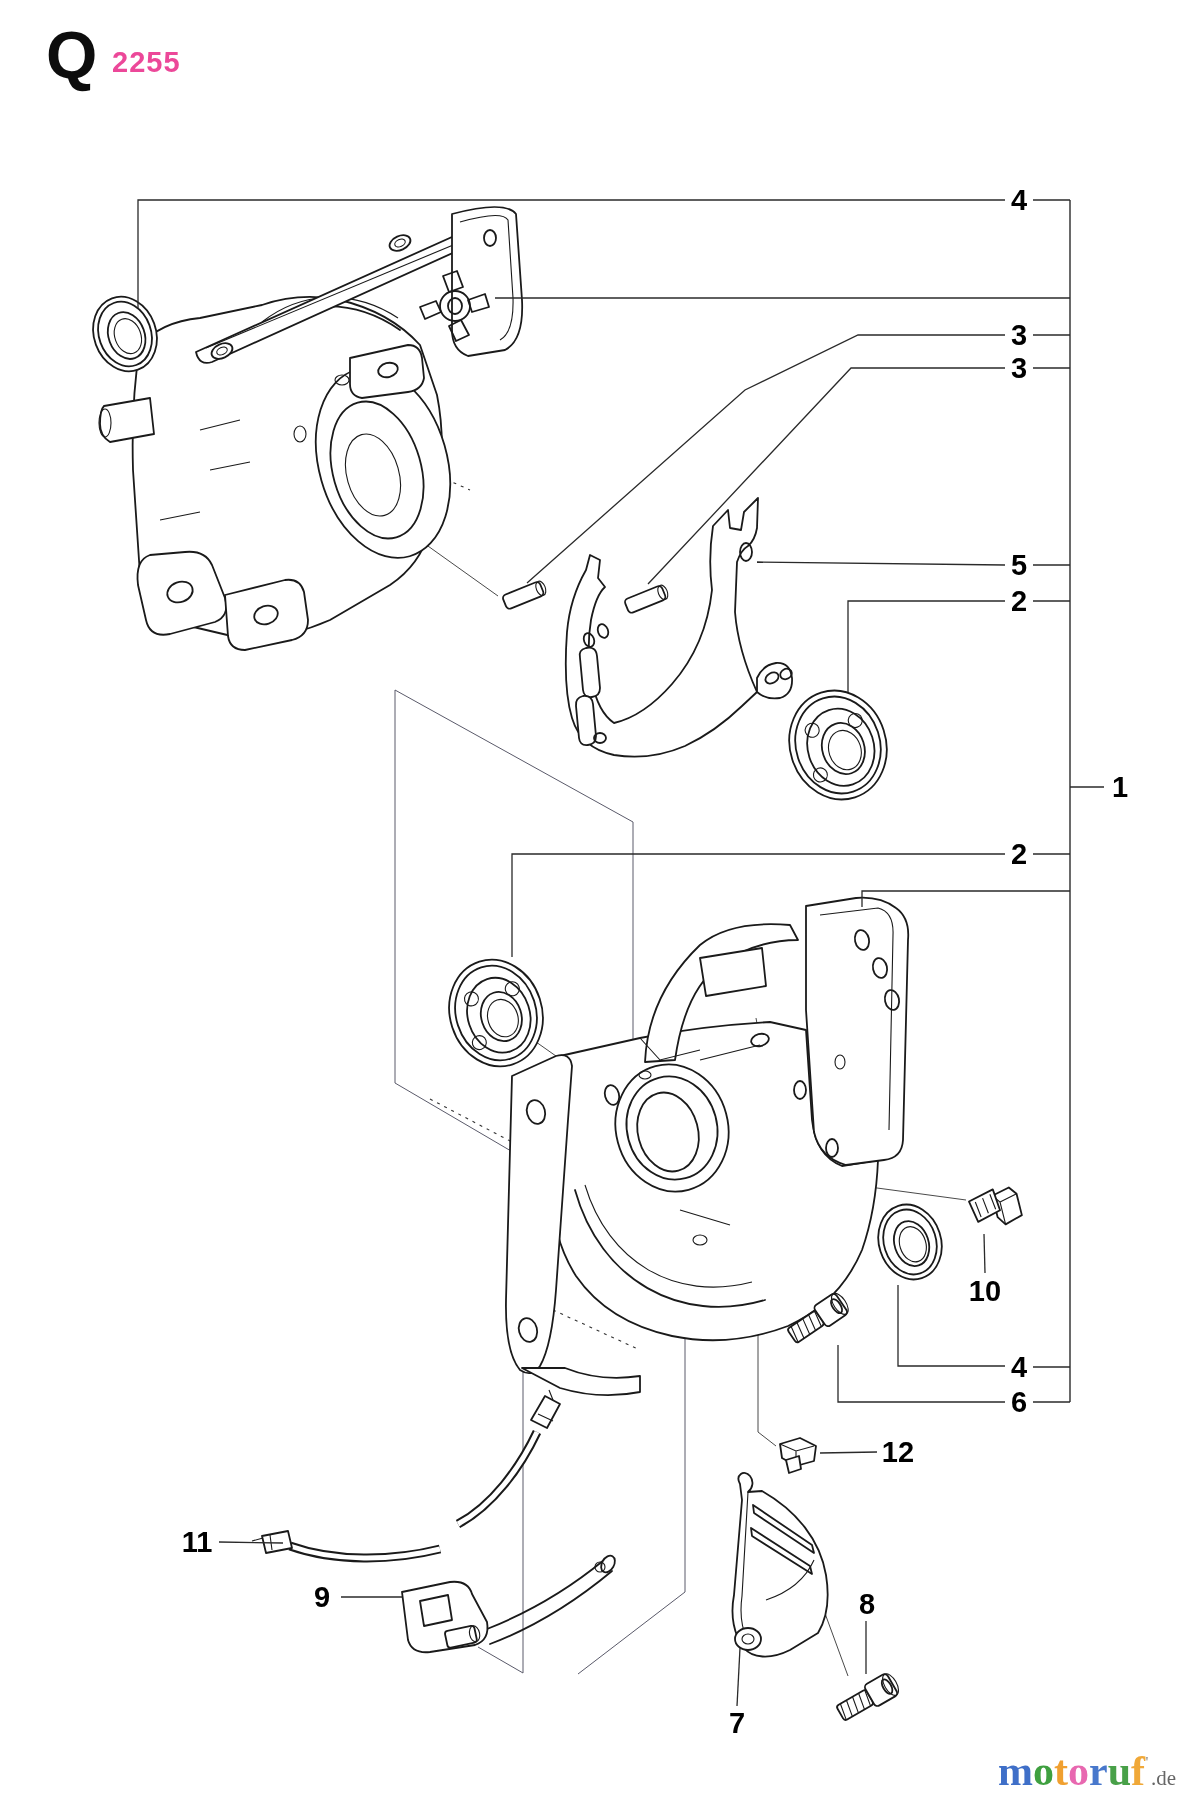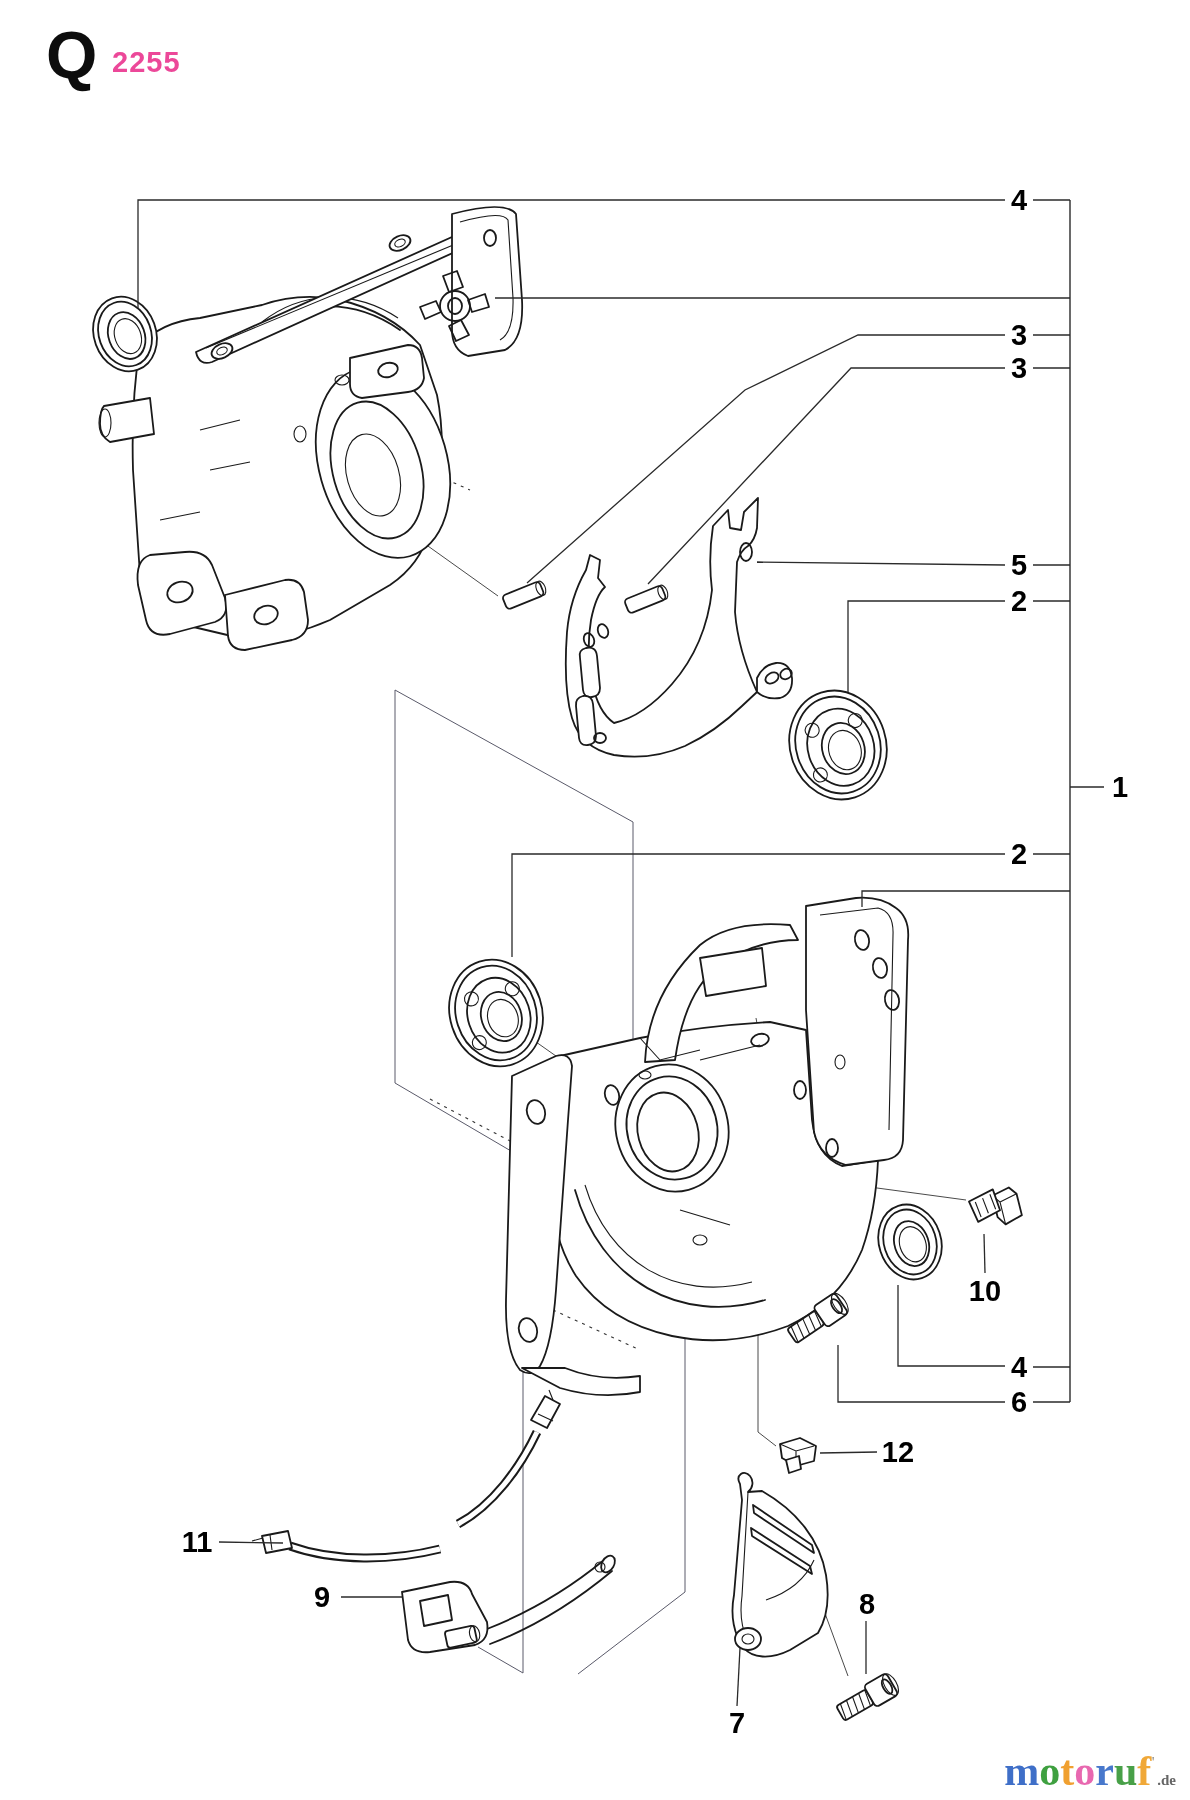--- a/index.html
+++ b/index.html
@@ -5,21 +5,21 @@
   html,body{margin:0;padding:0;background:#ffffff;}
   .page{position:relative;width:1190px;height:1800px;background:#fff;overflow:hidden;
         font-family:"Liberation Sans",sans-serif;}
   .section-letter{position:absolute;left:46px;top:22px;font-size:66px;font-weight:bold;
         color:#0d0d0d;line-height:1;}
   .model-number{position:absolute;left:112px;top:38px;font-size:29px;font-weight:bold;
         color:#ec4899;letter-spacing:1px;margin-top:8px;}
   .diagram-svg{position:absolute;left:0;top:0;}
   .logo{position:absolute;right:14px;bottom:8px;font-family:"Liberation Serif",serif;
         font-weight:bold;font-size:42px;line-height:1;white-space:nowrap;}
-  .logo .suffix{font-size:15px;font-weight:bold;}
+  .logo .suffix{font-size:21px;font-weight:normal;}
   .logo .mark{font-size:14px;color:#999;vertical-align:18px;letter-spacing:2px;}
   text.callout{font-family:"Liberation Sans",sans-serif;font-weight:bold;font-size:29px;fill:#000;}
   .art{stroke:#1a1a1a;fill:none;stroke-width:1.8;stroke-linejoin:round;stroke-linecap:round;}
   .artf{stroke:#1a1a1a;fill:#ffffff;stroke-width:1.8;stroke-linejoin:round;}
   .thin{stroke:#1a1a1a;fill:none;stroke-width:1.1;}
   .cons{stroke:#4a4a4a;fill:none;stroke-width:1;}
   .pane{stroke:#5a5a6a;fill:none;stroke-width:1;}
   .dash{stroke:#333;fill:none;stroke-width:1.1;stroke-dasharray:3 5;}
 </style>
 </head>

